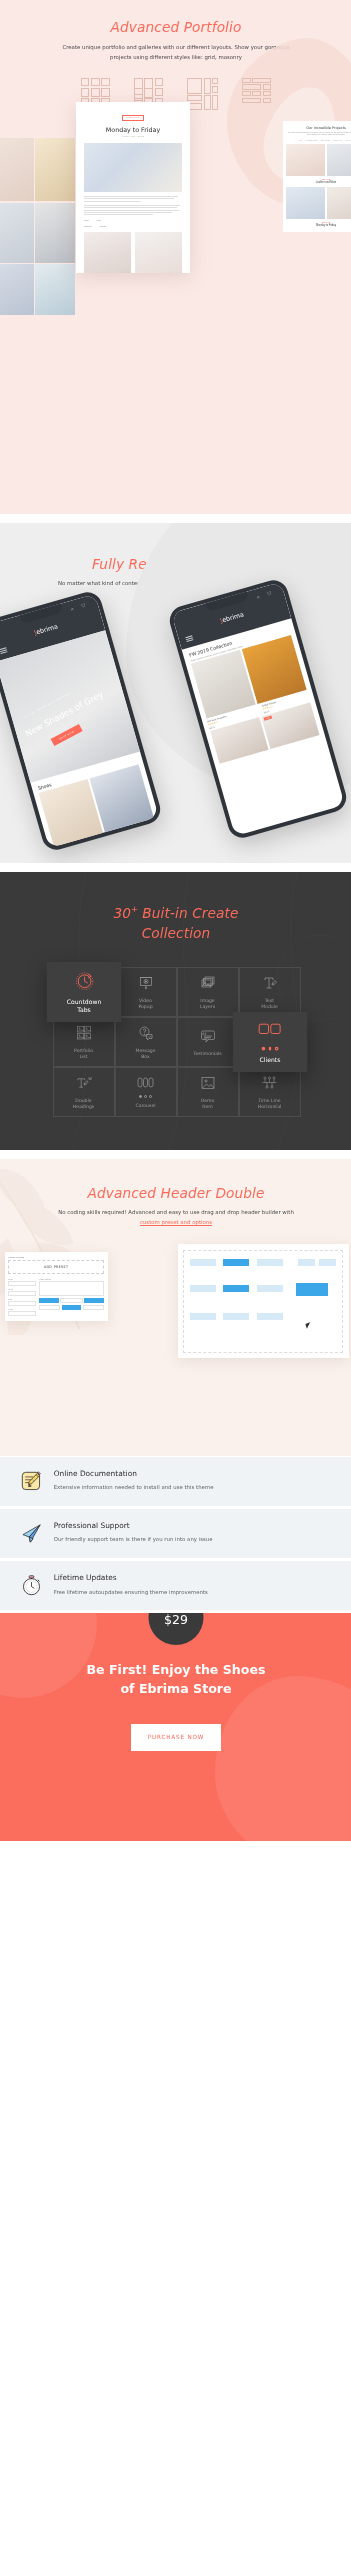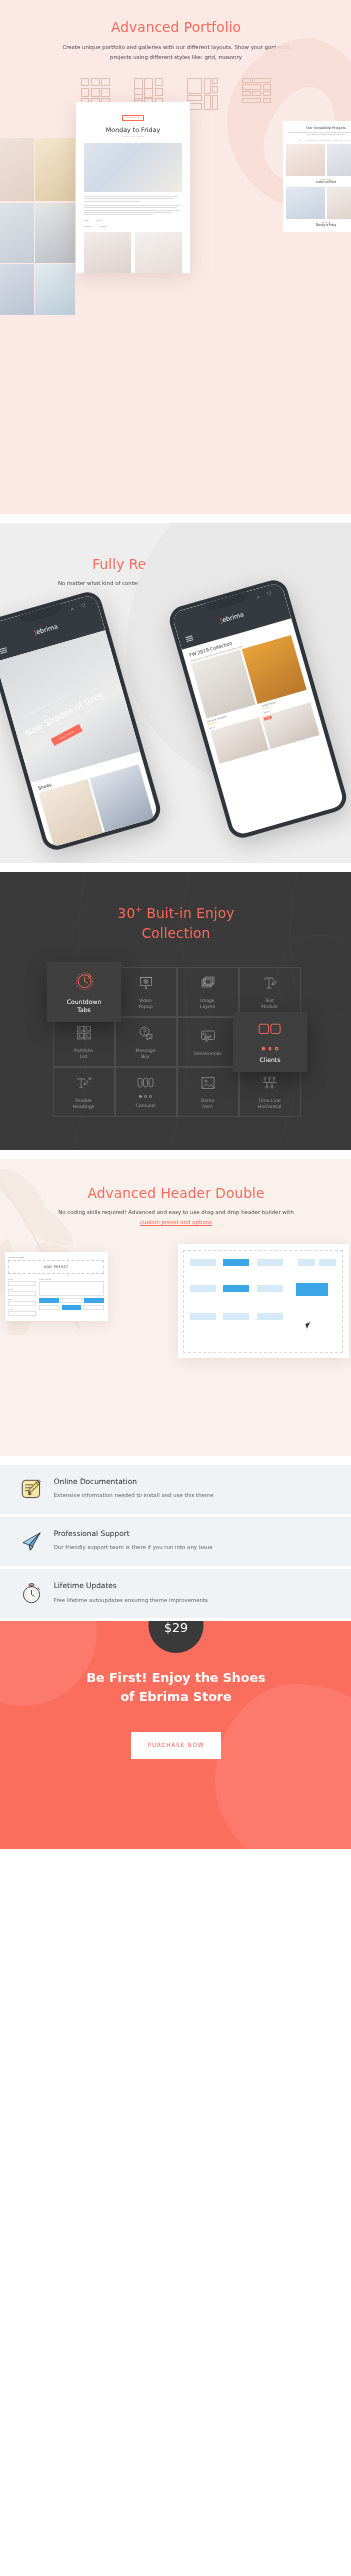--- a/index.html
+++ b/index.html
@@ -14,20 +14,21 @@
 
   
   .sec { position:relative; overflow:hidden; width:352px; }
   .h-accent {
     color:#fc6a5a;
     font-size:13.7px;
     font-weight:400;
     letter-spacing:0.1px;
     text-align:center;
     font-family:"DejaVu Sans", sans-serif;
+    font-style:italic;
   }
   .sub {
     text-align:center;
     font-size:5.4px;
     line-height:1.85;
     color:#4b4b4b;
     max-width:240px;
     margin:6.3px auto 0;
     font-family:"DejaVu Sans", sans-serif;
   }
@@ -387,21 +388,21 @@
   <section class="sec" id="s3">
     <svg class="curve" viewBox="0 0 616 740" preserveAspectRatio="none">
       <path d="M150 0 C 110 200 190 320 120 500 C 70 620 140 700 160 740" stroke="#4a4a4a" fill="none" stroke-width="1"></path>
       <path d="M330 0 C 300 180 360 300 300 470 C 250 620 330 700 340 740" stroke="#4a4a4a" fill="none" stroke-width="1"></path>
       <path d="M520 0 C 480 160 560 280 500 440 C 450 580 530 680 550 740" stroke="#4a4a4a" fill="none" stroke-width="1"></path>
       <circle cx="560" cy="185" r="75" stroke="#4a4a4a" fill="none" stroke-width="1"></circle>
     </svg>
 
     <h2 class="h-accent">
       <span>30</span><sup style="font-size:8px">+</sup>
-      <span>Buit-in Enjoy</span><br>
+      <span>Buit-in Create</span><br>
       <span>Collection</span>
     </h2>
 
     <div class="sc-grid">
 
       <div class="sc active">
         <div class="ico">
           <svg width="17" height="17" viewBox="0 0 32 32" fill="none" stroke="#fc6a5a" stroke-width="1.4">
             <circle cx="16" cy="17" r="10"></circle>
             <circle cx="16" cy="17" r="13" stroke-dasharray="1.5 2.5"></circle>
@@ -635,21 +636,21 @@
               <div class="hb-field" style="flex:1"></div>
               <div class="hb-blue" style="flex:1"></div>
               <div class="hb-field" style="flex:1"></div>
             </div>
           </div>
         </div>
       </div>
     </div>
   </section>
 
-  <section class="sec" style="padding-top:9px">
+  <section class="sec" style="padding-top:1px">
 
     <div class="feat">
       <div class="ic">
         <svg width="23" height="23" viewBox="0 0 40 40">
           <rect x="4" y="4" width="30" height="30" rx="6" fill="#fbe7a6" stroke="#2b2b2b" stroke-width="1.4"></rect>
           <path d="M9 12h14M9 17h12M9 22h9" stroke="#2b2b2b" stroke-width="1.2"></path>
           <path d="M30 6l4 4-14 14-5 1 1-5z" fill="#f7d560" stroke="#2b2b2b" stroke-width="1.3"></path>
           <path d="M28 8l4 4" stroke="#2b2b2b" stroke-width="1.2"></path>
           <path d="M30.5 4.5l3.5 3.5 1.5-1.5-3.5-3.5z" fill="#f2a0b0" stroke="#2b2b2b" stroke-width="1.2"></path>
           <path d="M16 24l-1 5 5-1" fill="#6a5b3c" stroke="#2b2b2b" stroke-width="1.2"></path>

